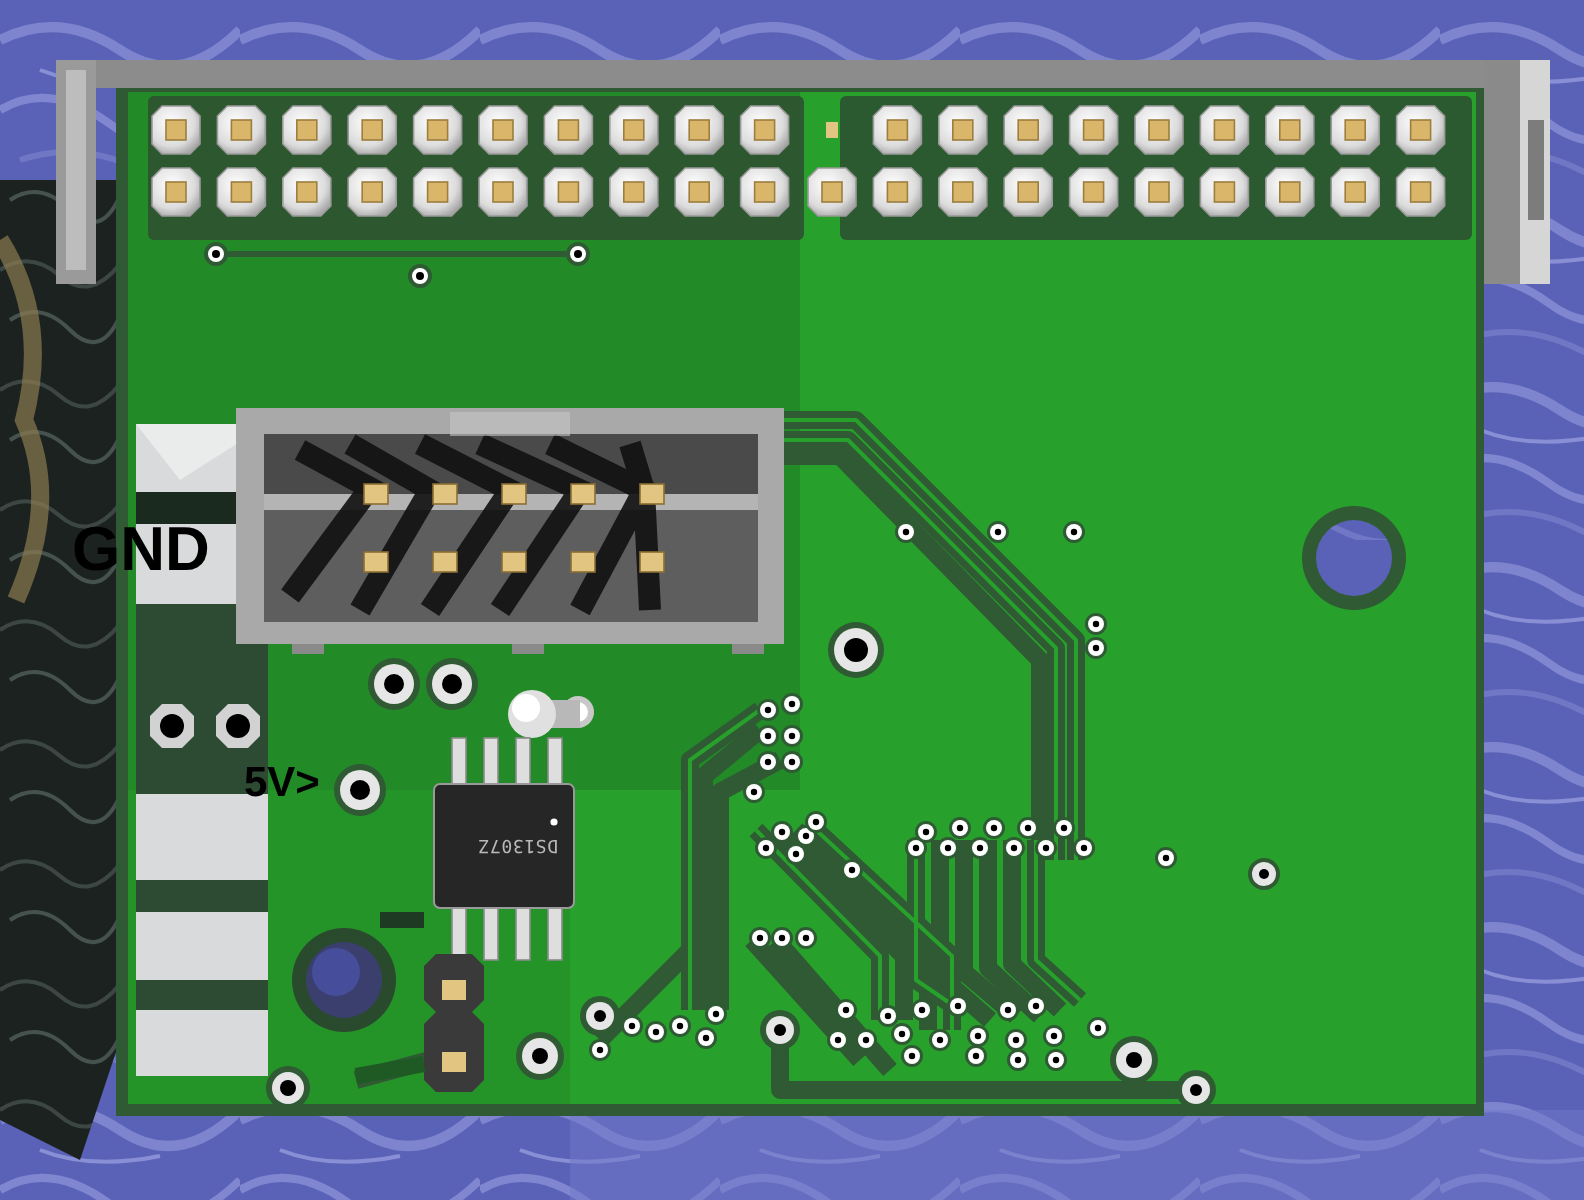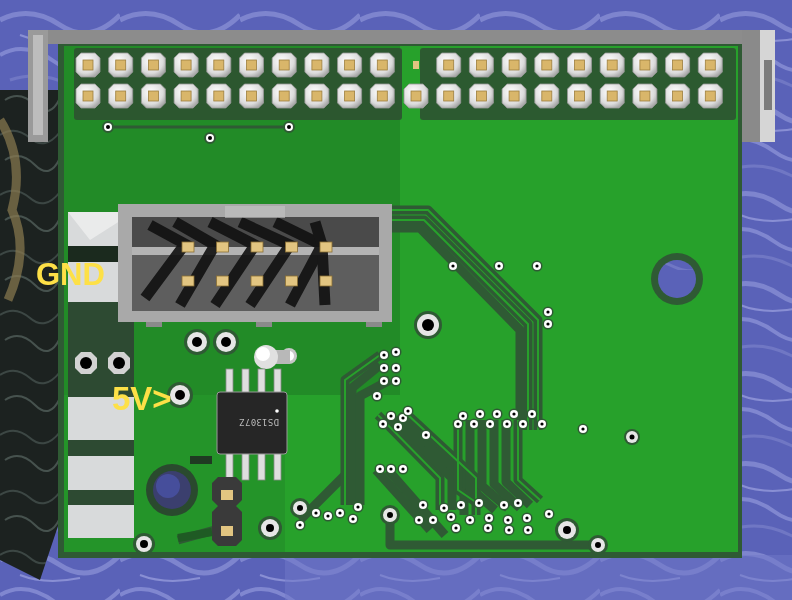--- a/index.html
+++ b/index.html
@@ -1,20 +1,20 @@
 <!DOCTYPE html>
 <html><head>
 <meta charset="utf-8">
 <style>
   html, body { margin:0; padding:0; width:792px; height:600px; overflow:hidden; background:#5a62b8; }
   #stage { position:relative; width:792px; height:600px; }
   svg { position:absolute; left:0; top:0; }
-  .lbl { position:absolute; font-family:"Liberation Sans", sans-serif; font-weight:bold; color:#fde047; }
+  .lbl { position:absolute; font-family:"Liberation Sans", sans-serif; font-weight:bold; color:#000000; }
   #gnd-label { left:36px; top:257px; font-size:31px; letter-spacing:0px; }
-  #v5-label { left:112px; top:380px; font-size:33px; }
+  #v5-label { left:122px; top:380px; font-size:21px; }
   #chip-text { position:absolute; left:228px; top:417px; width:62px; text-align:center; font-family:"DejaVu Sans Mono", monospace; font-size:9px; color:#b8b8b8; transform:rotate(180deg); letter-spacing:0.3px; }
 </style>
 </head>
 <body>
 
 <div id="stage">
 <svg width="792" height="600" viewBox="0 0 792 600">
   <defs>
     <pattern id="marble" width="120" height="90" patternUnits="userSpaceOnUse">
       <rect width="120" height="90" fill="#5a62b8"></rect>

